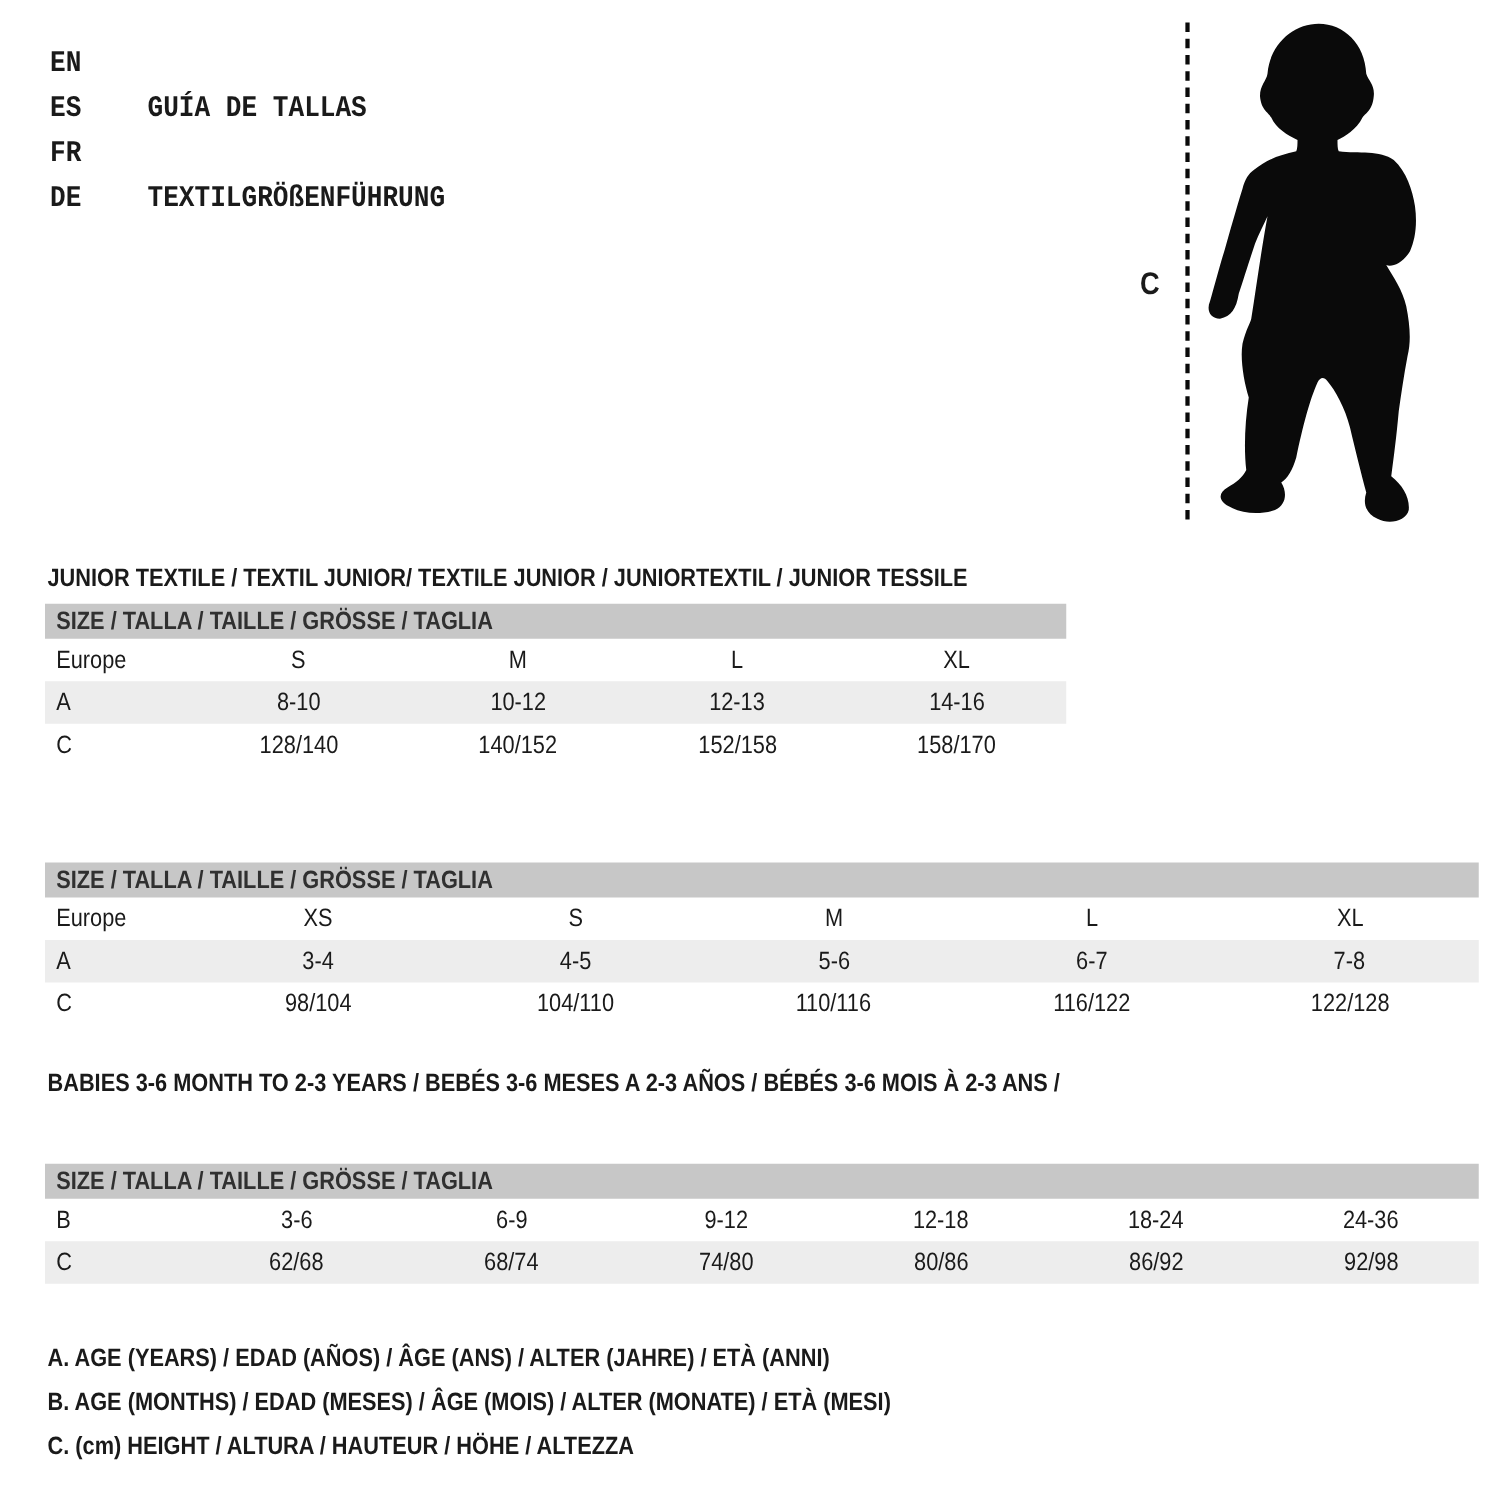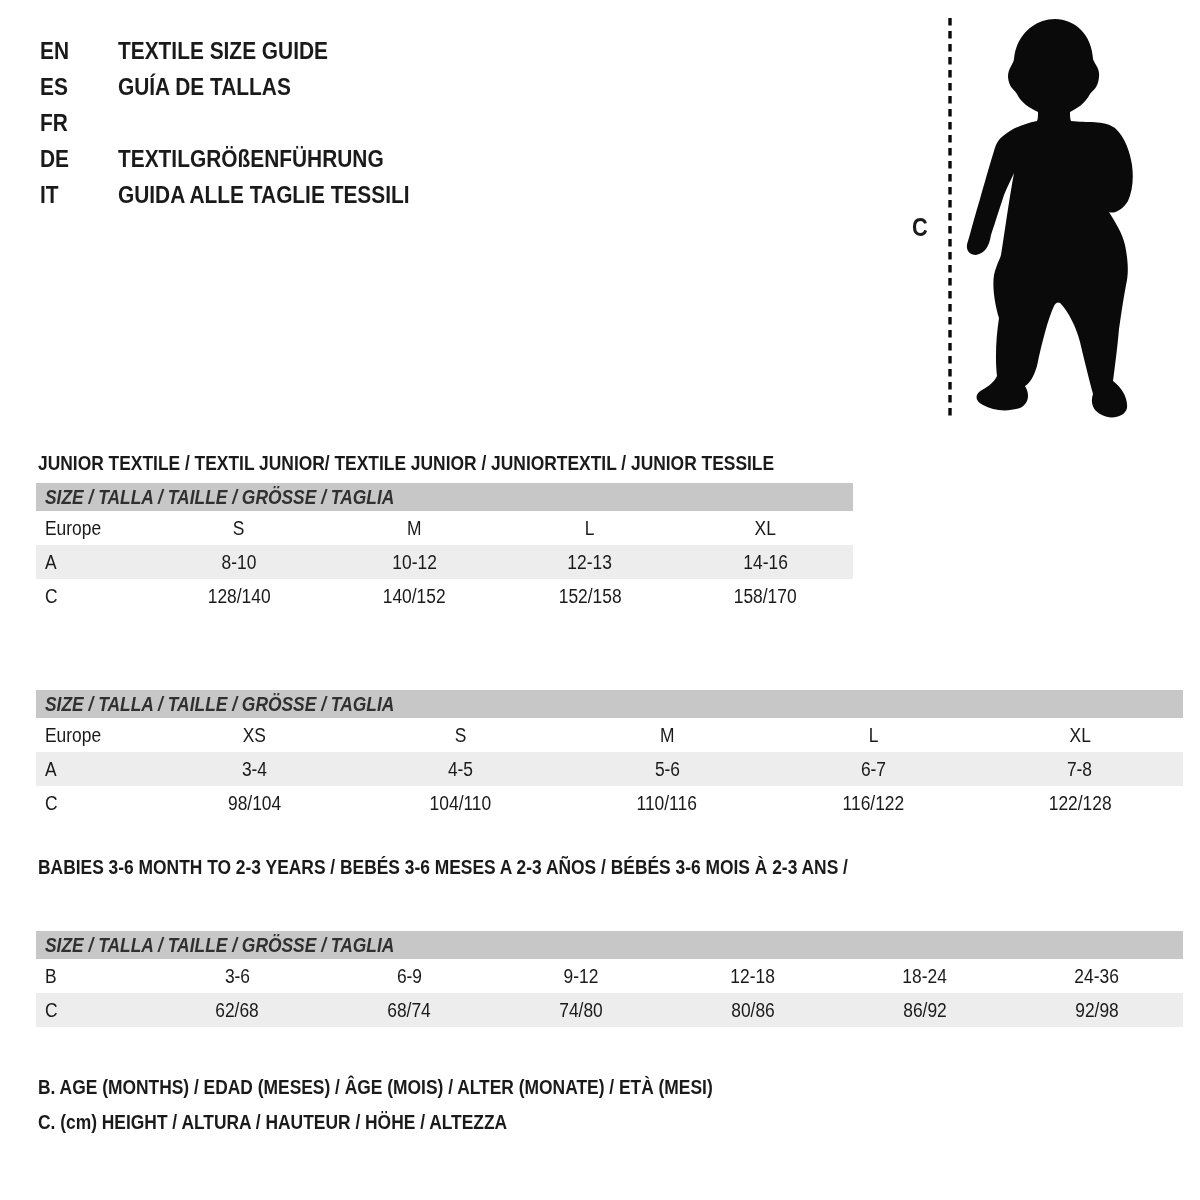--- a/index.html
+++ b/index.html
@@ -7,21 +7,21 @@
     position:relative; width:1200px; height:1200px; background:#ffffff;
     font-family:"Liberation Sans","DejaVu Sans",sans-serif; color:#1a1a1a;
     overflow:hidden;
   }
   
   .cx { display:inline-block; transform:scaleX(0.87); transform-origin:0 50%; white-space:nowrap; }
   .cell .cx { transform-origin:50% 50%; }
 
   
   .langs { position:absolute; left:40px; top:33px; }
-  .lang-row { display:flex; height:36px; align-items:center; font-size:24px; font-weight:bold; }
+  .lang-row { display:flex; height:36px; align-items:center; font-size:24px; font-weight:bold;font-family:Liberation Mono, monospace; }
   .lang-code { width:78px; }
 
   
   .dash-line { position:absolute; left:945px; top:16px; }
   .fig-label { position:absolute; left:912px; top:213px; font-size:25px; font-weight:bold; }
   .silhouette { position:absolute; left:963px; top:15px; }
 
   
   .sec-heading { position:absolute; left:38px; font-size:20px; font-weight:bold; }
   #junior-heading   { top:436px;margin-top:16px; }
@@ -29,55 +29,50 @@
   #babies-heading   { top:849px; line-height:37px; }
   .sub-part { font-size:13px; position:relative; top:2px; }
 
   
   .size-table { position:absolute; left:36px; }
   #junior-table   { top:483px; width:817px; }
   #children-table { top:690px; width:1147px; }
   #babies-table   { top:931px; width:1147px; }
   .size-bar {
     height:28px; background:#c7c7c7; display:flex; align-items:center;
-    padding-left:9px; box-sizing:border-box; font-size:20px; font-weight:bold; color:#303030;font-style:italic;
+    padding-left:9px; box-sizing:border-box; font-size:20px; font-weight:bold; color:#303030;
   }
   .trow { display:flex; height:34px; align-items:center; font-size:20px; }
   .trow.shaded { background:#ededed; }
   .row-label { width:115px; padding-left:9px; box-sizing:border-box; }
   .cell { flex:1; text-align:center; }
 
   
   .legend { position:absolute; left:38px; top:1070px; font-size:20px; font-weight:bold; }
   .legend-line { height:35px; display:flex; align-items:center; }
 </style>
 </head>
 <body>
 
 <div id="canvas">
 
   <div class="langs">
     <div class="lang-row">
       <span class="lang-code"><span class="cx">EN</span></span>
-      <span><span class="cx">TEXTILE SIZE GUIDE</span></span>
     </div>
     <div class="lang-row">
       <span class="lang-code"><span class="cx">ES</span></span>
       <span><span class="cx">GUÍA DE TALLAS</span></span>
     </div>
     <div class="lang-row">
       <span class="lang-code"><span class="cx">FR</span></span>
     </div>
     <div class="lang-row">
       <span class="lang-code"><span class="cx">DE</span></span>
       <span><span class="cx">TEXTILGRÖßENFÜHRUNG</span></span>
-    </div>
-    <div class="lang-row">
-      <span class="lang-code"><span class="cx">IT</span></span>
-      <span><span class="cx">GUIDA ALLE TAGLIE TESSILI</span></span>
     </div>
   </div>
 
   <div class="dash-line">
     <svg width="10" height="404" viewBox="0 0 10 404">
       <line x1="5" y1="2" x2="5" y2="402" stroke="#0a0a0a" stroke-width="3.4" stroke-dasharray="7.6 5.4"></line>
     </svg>
   </div>
   <div class="fig-label">
     <span class="cx">C</span>
@@ -213,20 +208,23 @@
       <span class="cell"><span class="cx">68/74</span></span>
       <span class="cell"><span class="cx">74/80</span></span>
       <span class="cell"><span class="cx">80/86</span></span>
       <span class="cell"><span class="cx">86/92</span></span>
       <span class="cell"><span class="cx">92/98</span></span>
     </div>
   </div>
 
   <div class="legend">
     <div class="legend-line">
+        <span class="cx">A. AGE (YEARS) / EDAD (AÑOS) / ÂGE (ANS) / ALTER (JAHRE) / ETÀ (ANNI)</span>
+      </div>
+    <div class="legend-line">
         <span class="cx">B. AGE (MONTHS) / EDAD (MESES) / ÂGE (MOIS) / ALTER (MONATE) / ETÀ (MESI)</span>
       </div>
     <div class="legend-line">
         <span class="cx">C. (cm) HEIGHT / ALTURA / HAUTEUR / HÖHE / ALTEZZA</span>
       </div>
   </div>
 
 </div>
 
 </body></html>

